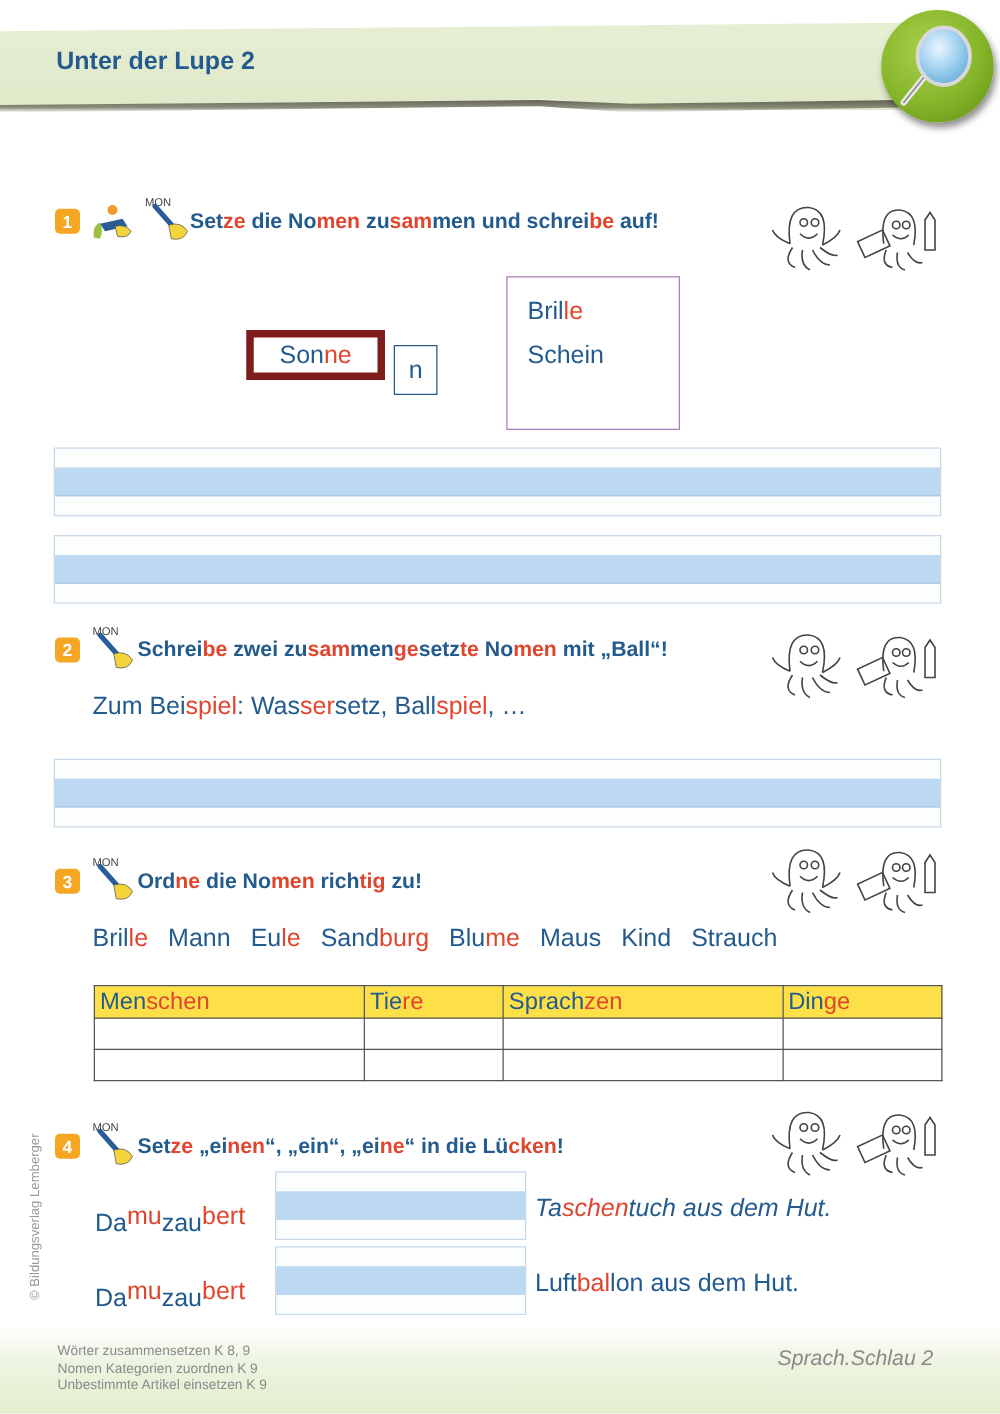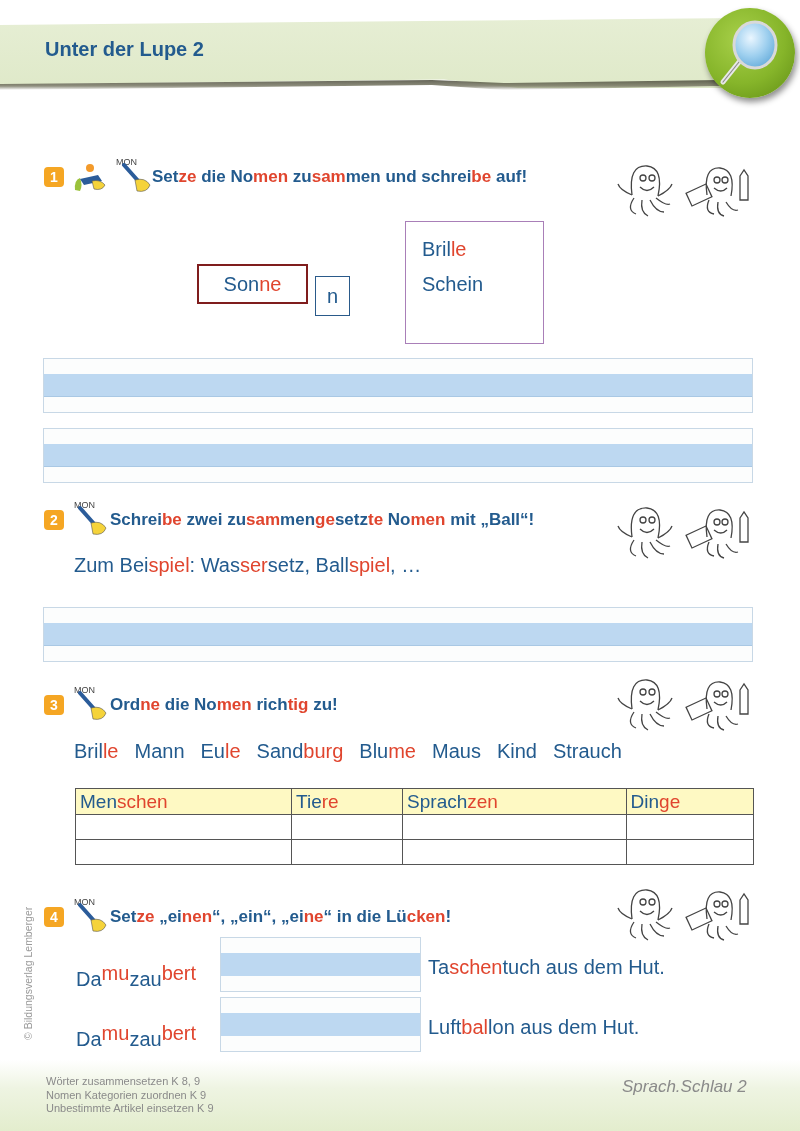--- a/index.html
+++ b/index.html
@@ -44,21 +44,21 @@
   .icon-slot.wide { width: 80px; }
   .mon-text { position: absolute; top: -6px; left: 2px; font-size: 9px; color: #444; font-family: "Liberation Sans", sans-serif; }
   .task-text { font-weight: bold; font-size: 17px; color: #235b8e; white-space: nowrap; }
 
   .mascots { position: absolute; width: 150px; height: 60px; }
 
   
   .word-box {
     position: absolute; font-size: 20px; display: flex; align-items: center; justify-content: center;
   }
-  .sonne-box { left: 197px; top: 264px; width: 111px; height: 40px; border: 2px solid #7f1d1d; }
+  .sonne-box { left: 197px; top: 264px; width: 111px; height: 40px; border: 6px solid #7f1d1d; }
   .n-box { left: 315px; top: 264px; width: 35px; height: 40px; border: 1.5px solid #2a5a8a; }
   .choice-box {
     position: absolute; left: 405px; top: 221px; width: 139px; height: 123px;
     border: 1.5px solid #a97fb8; padding: 10px 0 0 16px;
   }
   .choice-box div { font-size: 20px; line-height: 34.5px; }
 
   
   .write-line {
     position: absolute; left: 43px; width: 710px; height: 55px;
@@ -70,21 +70,21 @@
   }
 
   .example { position: absolute; left: 74px; top: 554px; font-size: 20px; }
 
   .word-row { position: absolute; left: 74px; top: 740px; font-size: 20px; display: flex; gap: 0; }
   .word-row span.w { margin-right: 16px; }
 
   
   .cat-table { position: absolute; left: 75px; top: 788px; width: 679px; border-collapse: collapse; }
   .cat-table th, .cat-table td { border: 1px solid #555; height: 26px; }
-  .cat-table th { background: #fef9c3; text-align: left; font-weight: normal; font-size: 19px; padding-left: 4px; height: 26px; }
+  .cat-table th { background: #fde047; text-align: left; font-weight: normal; font-size: 19px; padding-left: 4px; height: 26px; }
   .cat-table td { height: 25px; }
 
   
   .sentence { position: absolute; left: 76px; font-size: 20px; display: flex; align-items: center; }
   .gap-box {
     position: absolute; left: 220px; width: 201px; height: 55px; border: 1px solid #c8d8e6; background: #fcfdfd;
   }
   .gap-box .band { position: absolute; left: 0; right: 0; top: 15px; height: 23px; background: #bdd8f1; }
   .after { position: absolute; left: 428px; font-size: 20px; }
 
@@ -320,21 +320,21 @@
 <div class="sentence" style="top:956px;">
     <span class="blue">Da</span>
     <span class="red">mu</span>
     <span class="blue"> zau</span>
     <span class="red">bert</span>
   </div>
 <div class="gap-box" style="top:937px;">
   <div class="band"></div>
   <span></span>
 </div>
-<div class="after" style="top:956px;"><span class="blue">Ta</span><span class="red">schen</span><span class="blue">tuch aus dem Hut.</span></div>
+<div class="after" style="top:956px;font-style:italic;"><span class="blue">Ta</span><span class="red">schen</span><span class="blue">tuch aus dem Hut.</span></div>
 
 <div class="sentence" style="top:1016px;">
     <span class="blue">Da</span>
     <span class="red">mu</span>
     <span class="blue"> zau</span>
     <span class="red">bert</span>
   </div>
 <div class="gap-box" style="top:997px;">
   <div class="band"></div>
   <span></span>

